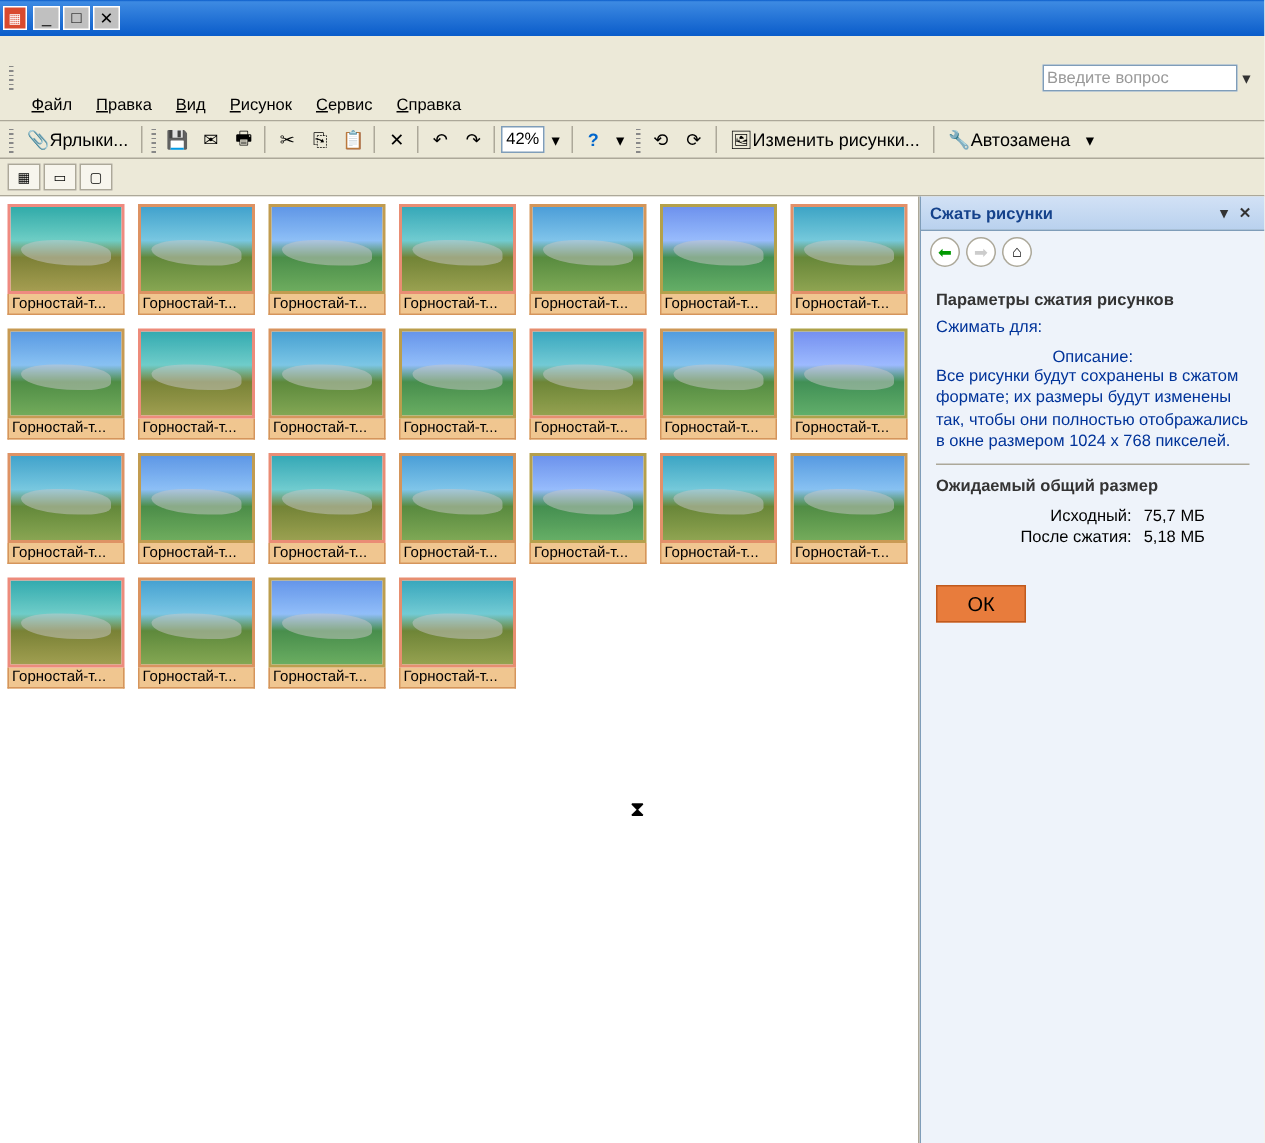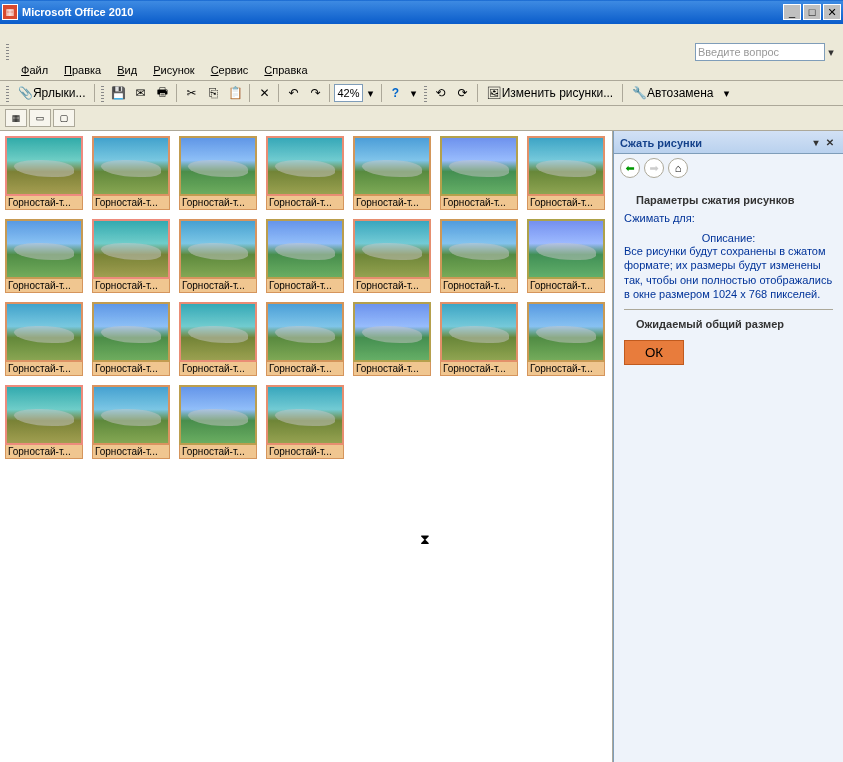--- a/index.html
+++ b/index.html
@@ -31,38 +31,37 @@
 .thumb-img { width: 78px; height: 60px; border: 2px solid #d5955c; background: linear-gradient(180deg, #4a9fd6 0%, #7ec5e8 40%, #5a8a3e 60%, #7fa855 100%); position:relative; overflow:hidden;}
 .thumb-img::before { content:''; position:absolute; left:10%; right:10%; top:40%; height:30%; background: rgba(200,200,200,0.5); border-radius: 40% 60% 30% 70%;}
 .thumb-label { background: #f0c690; border: 1px solid #d5955c; border-top:none; padding: 1px 2px; font-size:10px; white-space:nowrap; overflow:hidden; text-overflow: ellipsis;}
 .right-pane { width: 230px; background: #eef3fa; border-left: 1px solid #7f9db9; display:flex; flex-direction:column;}
 .rp-header { background: linear-gradient(#d2e1f5, #b9d1ee); padding: 4px 6px; font-weight: bold; color: #15428b; display:flex; align-items:flex-end; border-bottom: 1px solid #7f9db9;}
 .rp-header-spacer { flex:1;}
 .rp-header-btn { width:14px; height:14px; color:#333; display:flex; align-items:center; justify-content:center; cursor:default; font-size:10px;}
 .rp-nav { padding: 4px 6px; display:flex; gap:4px;}
 .rp-nav-btn { width:20px; height:20px; border:1px solid #aca899; border-radius:10px; background:#fff; display:flex; align-items:center; justify-content:center; cursor:default;}
 .rp-body { padding: 6px 10px; flex:1; overflow:auto;}
-.rp-section-title { font-weight: bold; color:#333; margin: 6px 12px;}
+.rp-section-title { font-weight: bold; color:#333; margin: 6px 0;}
 .rp-text { color:#333; margin-bottom: 8px; line-height:1.3;}
 .rp-blue { color:#003399;}
 .rp-radio { display:flex; align-items:center; gap:4px; margin: 3px 0 3px 10px;}
 .rp-radio input { margin:0;}
 .rp-hr { border-top: 1px solid #aca899; margin: 8px 0;}
 .rp-table { width:100%;}
 .rp-table td:first-child { text-align:right; padding-right:6px;}
-.ok-btn { background:#e87c3c; border:1px solid #c05a1e; color:#000; padding: 4px 20px; margin-top:4px; cursor:default;}
+.ok-btn { background:#e87c3c; border:1px solid #c05a1e; color:#000; padding: 4px 20px; margin-top:24px; cursor:default;}
 .rp-footer { padding: 6px 10px; border-top: 1px solid #aca899; display:flex; align-items:center; gap:4px;}
 .hourglass { position:absolute; left: 420px; top: 400px; font-size:14px;}
 </style>
 </head>
 <body>
 
 <div class="titlebar">
   <div class="titlebar-icon">▦</div>
-  <div class="titlebar-text">Microsoft Office 2010</div>
   <div class="win-btns">
     <div class="win-btn">_</div>
     <div class="win-btn">□</div>
     <div class="win-btn">✕</div>
   </div>
 </div>
 
 <div class="menubar">
   <div class="menubar-grip"></div>
   <div class="menu-item">Файл</div>
@@ -236,20 +235,32 @@
       <div class="rp-nav-btn" style="color:#ccc;">➡</div>
       <div class="rp-nav-btn">⌂</div>
     </div>
     <div class="rp-body">
       <div class="rp-section-title">Параметры сжатия рисунков</div>
       <div class="rp-blue">Сжимать для:</div>
       <div class="rp-blue" style="margin-top:8px;text-align:center;">Описание:</div>
       <div class="rp-text rp-blue">Все рисунки будут сохранены в сжатом формате; их размеры будут изменены так, чтобы они полностью отображались в окне размером 1024 x 768 пикселей.</div>
       <div class="rp-hr"></div>
       <div class="rp-section-title">Ожидаемый общий размер</div>
+      <table class="rp-table">
+        <tbody>
+            <tr>
+              <td>Исходный:</td>
+              <td>75,7 МБ</td>
+            </tr>
+        <tr>
+              <td>После сжатия:</td>
+              <td>5,18 МБ</td>
+            </tr>
+      </tbody>
+        </table>
       <button class="ok-btn">ОК</button>
     </div>
     <div class="rp-footer">
       <span style="color:#06c;">◆</span>
       <span class="rp-blue" style="cursor:pointer;">Возврат к изменению рисунков</span>
     </div>
   </div>
 </div>
 
 </body></html>

